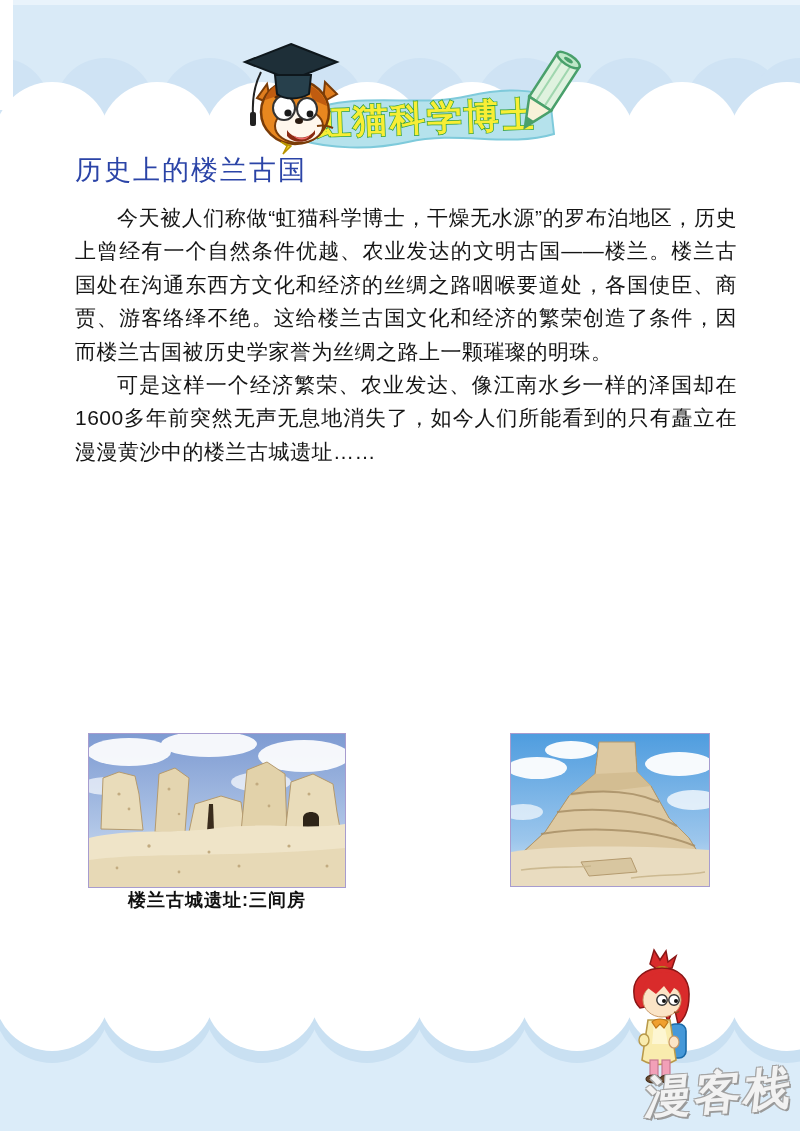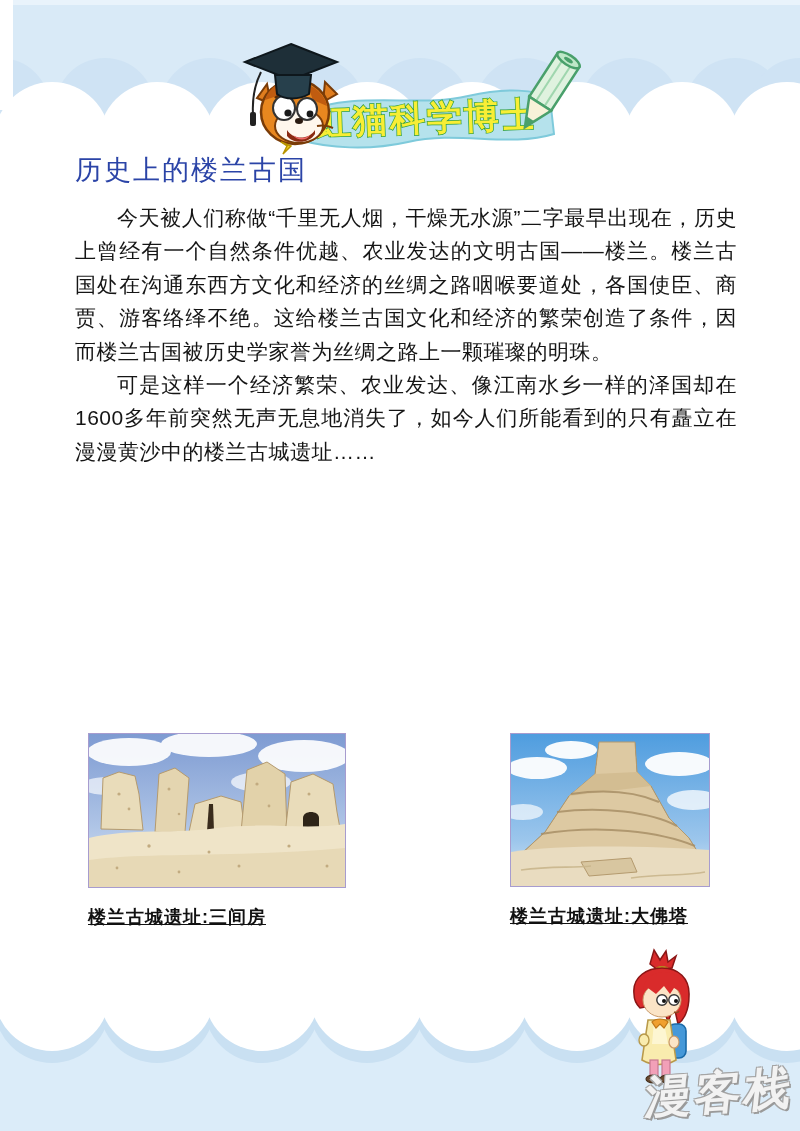--- a/index.html
+++ b/index.html
@@ -32,27 +32,25 @@
     letter-spacing:0.5px;
   }
   
   .figure{position:absolute;}
   .figure .photo{
     display:block;
     border:1px solid #a79ccf;
     background:#cfe0f0;
   }
   .figure .caption{
-    margin-top:17px;
-    text-align:left;
+    text-align:center;
     font-size:18px;
     font-weight:bold;
     color:#111;
     letter-spacing:1px;
-    text-decoration:underline;
   }
   
   .watermark{
     position:absolute;left:646px;top:1062px;
     font-size:46px;font-weight:bold;
     letter-spacing:3px;
     color:#f2f2f2;
     transform:skewX(-10deg) rotate(-4deg);
     text-shadow:
       2px 2px 0 #9a9a9a,
@@ -151,21 +149,21 @@
       <ellipse cx="43" cy="8" rx="13" ry="5" fill="#bfe8c8" stroke="#49a06b" stroke-width="2.5"></ellipse>
       <ellipse cx="43" cy="8" rx="5" ry="2" fill="#49a06b"></ellipse>
       <polygon points="30,60 56,60 43,88" fill="#f7f2d8" stroke="#49a06b" stroke-width="2.5"></polygon>
       <polygon points="39,78 47,78 43,88" fill="#49a06b"></polygon>
     </g>
   </svg>
 
   <h1 class="article-title">历史上的楼兰古国</h1>
 
   <div class="article-body">
-    <p>今天被人们称做“千里无人烟，干燥无水源”二字最早出现在，历史上曾经有一个自然条件优越、农业发达的文明古国——楼兰。楼兰古国处在沟通东西方文化和经济的丝绸之路咽喉要道处，各国使臣、商贾、游客络绎不绝。这给楼兰古国文化和经济的繁荣创造了条件，因而楼兰古国被历史学家誉为丝绸之路上一颗璀璨的明珠。</p>
+    <p>今天被人们称做“虹猫科学博士，干燥无水源”的罗布泊地区，历史上曾经有一个自然条件优越、农业发达的文明古国——楼兰。楼兰古国处在沟通东西方文化和经济的丝绸之路咽喉要道处，各国使臣、商贾、游客络绎不绝。这给楼兰古国文化和经济的繁荣创造了条件，因而楼兰古国被历史学家誉为丝绸之路上一颗璀璨的明珠。</p>
     <p>可是这样一个经济繁荣、农业发达、像江南水乡一样的泽国却在1600多年前突然无声无息地消失了，如今人们所能看到的只有矗立在漫漫黄沙中的楼兰古城遗址……</p>
   </div>
 
   <figure class="figure" style="left:88px;top:733px;margin:0;width:258px;">
     <svg class="photo" width="256" height="153" viewBox="0 0 256 153">
       <defs>
         <linearGradient id="sky1" x1="0" y1="0" x2="0" y2="1">
           <stop offset="0" stop-color="#7e9bd2"></stop>
           <stop offset="0.6" stop-color="#aec4e6"></stop>
           <stop offset="1" stop-color="#dbe6f4"></stop>
@@ -242,21 +240,20 @@
         <path d="M60,60 C95,55 125,58 148,68" fill="none"></path>
       </g>
 
       <path d="M0,152 L0,118 C50,110 140,112 198,116 L198,152 Z" fill="#e9dcc0"></path>
       <path d="M70,128 L120,124 L126,138 L78,142 Z" fill="#d8c6a0" stroke="#b49a6e" stroke-width="1"></path>
       <g stroke="#c9b68c" stroke-width="1.6" opacity="0.9">
         <path d="M10,136 C40,132 60,134 80,132" fill="none"></path>
         <path d="M120,144 C150,140 175,142 194,138" fill="none"></path>
       </g>
     </svg>
-    <figcaption class="caption">楼兰古城遗址:大佛塔</figcaption>
   </figure>
 
   <svg class="abs" style="left:0;top:985px;" width="800" height="146" viewBox="0 0 146 146" preserveAspectRatio="none" aria-hidden="true">
   </svg>
   <svg class="abs" style="left:0;top:985px;" width="800" height="146" viewBox="0 0 800 146" aria-hidden="true">
     <rect x="0" y="34" width="800" height="112" fill="#dbecf9"></rect>
 
     <g fill="#c9e0f2">
       <circle cx="52" cy="20" r="58"></circle>
         <circle cx="157" cy="20" r="58"></circle>

